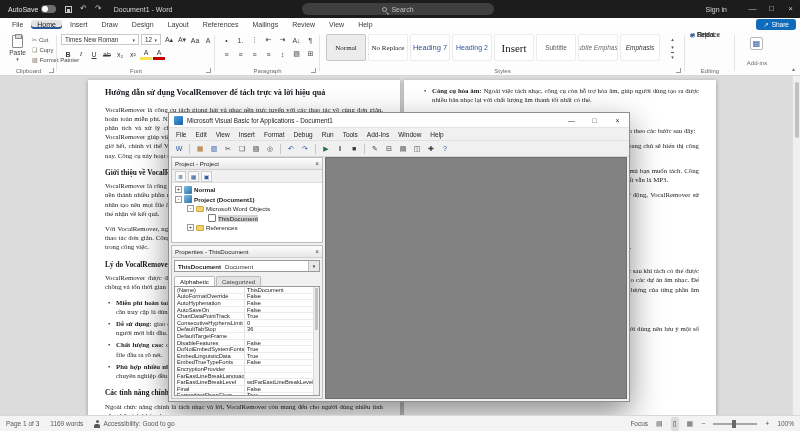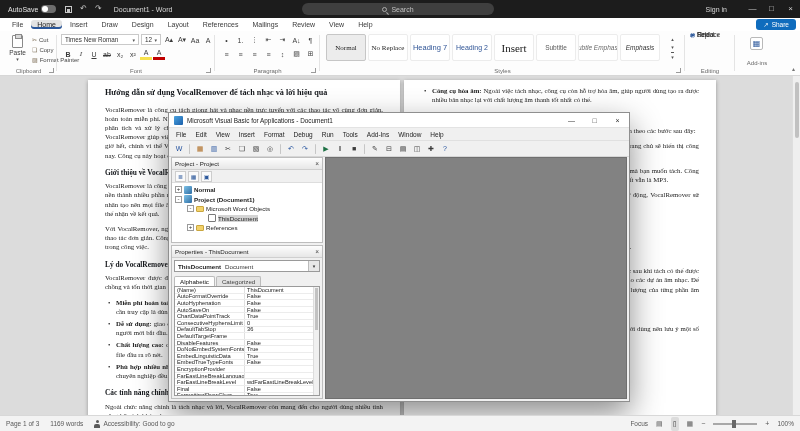--- a/index.html
+++ b/index.html
@@ -396,21 +396,21 @@
       <div class="glabel" style="bottom:9px">Add-ins</div>
     </div>
 
     <span class="collapse">▴</span>
   </div>
 
   <div class="docarea">
 
     <div class="page page1">
 
-        <div class="blk h1"><b class="lead"></b><span>Hướng dẫn sử dụng VocalRemover để tách nhạc và lời hiệu quả</span></div>
+        <div class="blk h1"><b class="lead"></b><span>Hướng dẫn sử dụng VocalRemover để tách trực và lời hiệu quả</span></div>
 
         <div class="blk p"><b class="lead"></b><span>VocalRemover là công cụ tách giọng hát và nhạc nền trực tuyến với các thao tác vô cùng đơn giản, hoàn toàn miễn phí. Nhờ ứng dụng công nghệ trí tuệ nhân tạo hiện đại, VocalRemover có khả năng phân tích và xử lý chính xác từng file âm thanh để phân tách giọng hát khỏi phần nhạc nền. VocalRemover giúp việc tạo beat karaoke hay tách lời bài hát trở nên nhanh chóng, dễ dàng hơn bao giờ hết, chính vì thế VocalRemover đang là lựa chọn hàng đầu của những người yêu âm nhạc hiện nay. Công cụ này hoạt động trực tiếp trên trình duyệt nên không cần cài đặt thêm phần mềm nào.</span></div>
 
         <div class="blk h2"><b class="lead"></b><span>Giới thiệu về VocalRemover</span></div>
 
         <div class="blk p"><b class="lead"></b><span>VocalRemover là công cụ trực tuyến cho phép tách giọng hát ra khỏi bản nhạc và ngược lại, tách nhạc nền thành nhiều phần riêng biệt tùy theo mục đích sử dụng tách, hoạt động dựa trên nền tảng trí tuệ nhân tạo nên mọi file âm thanh một cách tự động và chính xác. Người dùng chỉ cần tải file lên là có thể nhận về kết quả.</span></div>
 
         <div class="blk p"><b class="lead"></b><span>Với VocalRemover, người dùng dễ dàng tạo ra bản karaoke hay beat nhạc chất lượng thông qua vài thao tác đơn giản. Công cụ này phù hợp với ca sĩ, người sản xuất nhạc, để mang lại hiệu quả cao nhất trong công việc.</span></div>
 
         <div class="blk h2"><b class="lead"></b><span>Lý do VocalRemover được yêu thích</span></div>

